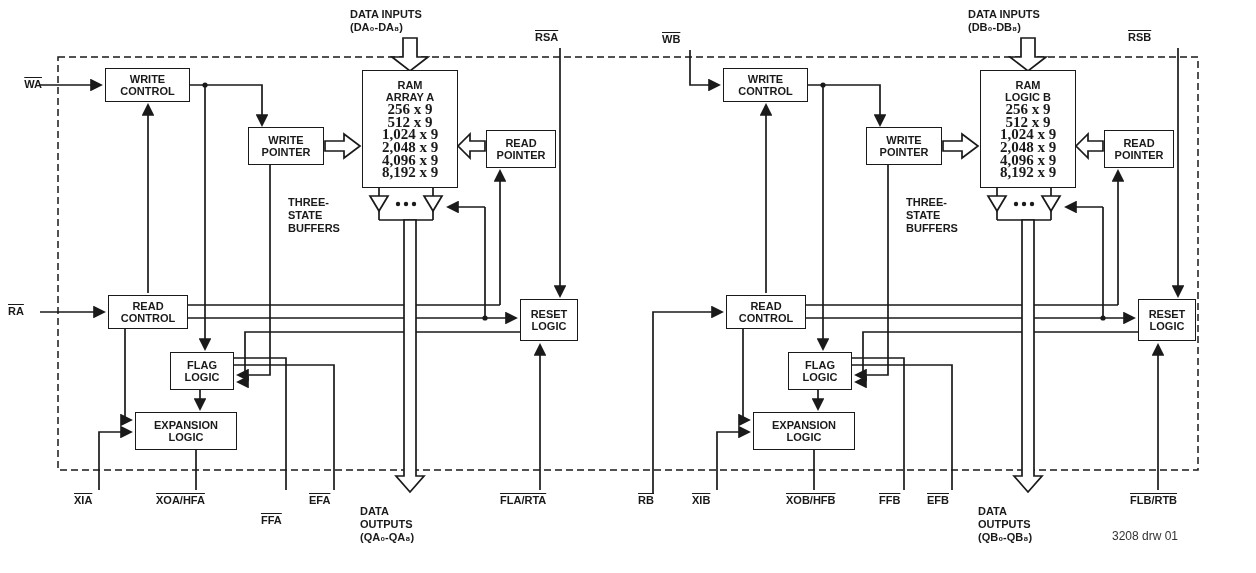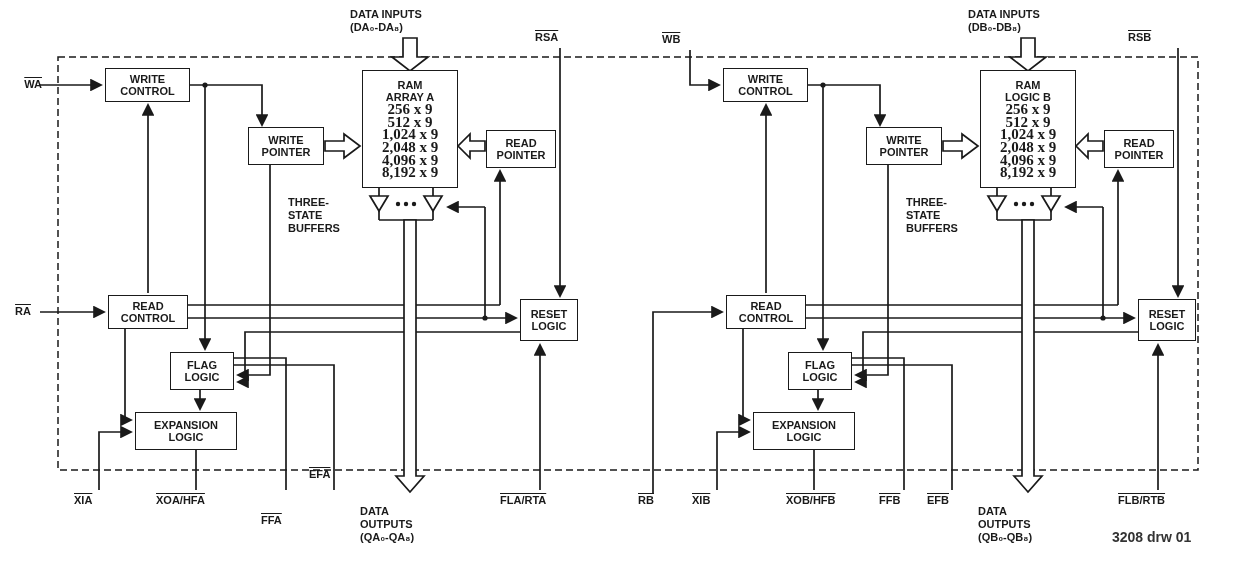--- a/index.html
+++ b/index.html
@@ -8,21 +8,21 @@
   #wires { position:absolute; left:0; top:0; }
   .half { position:absolute; top:0; width:628px; height:573px; }
   .half.a { left:0; }
   .half.b { left:618px; }
   .box { position:absolute; border:1.6px solid #1a1a1a; background:#fff;
          display:flex; flex-direction:column; align-items:center; justify-content:center;
          text-align:center; font-weight:bold; font-size:11px; line-height:12px; }
   .box .rs { font-size:15px; line-height:12.6px;font-family:Liberation Serif, serif; }
   .lbl { position:absolute; font-weight:bold; font-size:11px; line-height:13px; text-align:left; white-space:nowrap; }
   .ovl { text-decoration:overline; text-decoration-thickness:1.2px; }
-  .note { position:absolute; font-size:14px; font-weight:bold; color:#333; }
+  .note { position:absolute; font-size:12px; font-weight:normal; color:#333; }
 </style>
 </head>
 <body>
 
 <div id="diagram">
 
   <svg id="wires" width="1256" height="573" viewBox="0 0 1256 573">
     <defs>
       <marker id="arr" viewBox="0 0 10 10" refX="8.5" refY="5" markerWidth="7.5" markerHeight="7.5" orient="auto-start-reverse">
         <path d="M0,0 L10,5 L0,10 Z" fill="#1a1a1a"></path>
@@ -70,21 +70,21 @@
     </g>
   </svg>
 
   <div class="half a">
     <div class="lbl" style="left:350px;top:8px;width:120px">
       <div>DATA INPUTS</div>
       <div>(DA₀-DA₈)</div>
     </div>
     <div class="lbl" style="left:535px;top:31px;width:50px"><span class="ovl">RSA</span></div>
     <div class="lbl" style="left:12px;top:78px;width:30px;text-align:right"><span class="ovl">WA</span></div>
-    <div class="lbl" style="left:8px;top:305px;width:30px;text-align:center"><span class="ovl">RA</span></div>
+    <div class="lbl" style="left:8px;top:305px;width:30px;text-align:left"><span class="ovl">RA</span></div>
 
     <div class="box" style="left:105px;top:68px;width:85px;height:34px">
       <div>WRITE</div>
       <div>CONTROL</div>
     </div>
     <div class="box" style="left:248px;top:127px;width:76px;height:38px">
       <div>WRITE</div>
       <div>POINTER</div>
     </div>
     <div class="box" style="left:362px;top:70px;width:96px;height:118px">
@@ -119,21 +119,21 @@
       <div>LOGIC</div>
     </div>
     <div class="box" style="left:135px;top:412px;width:102px;height:38px">
       <div>EXPANSION</div>
       <div>LOGIC</div>
     </div>
 
     <div class="lbl" style="left:74px;top:494px;width:50px"><span class="ovl">XIA</span></div>
     <div class="lbl" style="left:156px;top:494px;width:80px"><span class="ovl">XOA/HFA</span></div>
     <div class="lbl" style="left:261px;top:514px;width:50px"><span class="ovl">FFA</span></div>
-    <div class="lbl" style="left:309px;top:468px;width:50px"><span class="ovl">EFA</span></div>
+    <div class="lbl" style="left:309px;top:494px;width:50px"><span class="ovl">EFA</span></div>
     <div class="lbl" style="left:360px;top:505px;width:100px">
       <div>DATA</div>
       <div>OUTPUTS</div>
       <div>(QA₀-QA₈)</div>
     </div>
     <div class="lbl" style="left:500px;top:494px;width:80px"><span class="ovl">FLA/RTA</span></div>
   </div>
 
   <div class="half b">
     <div class="lbl" style="left:350px;top:8px;width:120px">
@@ -190,17 +190,17 @@
 
     <div class="lbl" style="left:74px;top:494px;width:50px"><span class="ovl">XIB</span></div>
     <div class="lbl" style="left:168px;top:494px;width:80px"><span class="ovl">XOB/HFB</span></div>
     <div class="lbl" style="left:261px;top:494px;width:50px"><span class="ovl">FFB</span></div>
     <div class="lbl" style="left:309px;top:494px;width:50px"><span class="ovl">EFB</span></div>
     <div class="lbl" style="left:360px;top:505px;width:100px">
       <div>DATA</div>
       <div>OUTPUTS</div>
       <div>(QB₀-QB₈)</div>
     </div>
-    <div class="lbl" style="left:500px;top:494px;width:80px"><span class="ovl">FLB/RTB</span></div>
+    <div class="lbl" style="left:512px;top:494px;width:80px"><span class="ovl">FLB/RTB</span></div>
   </div>
 
   <div class="note" style="left:1112px;top:529px">3208 drw 01</div>
 </div>
 
 </body></html>

